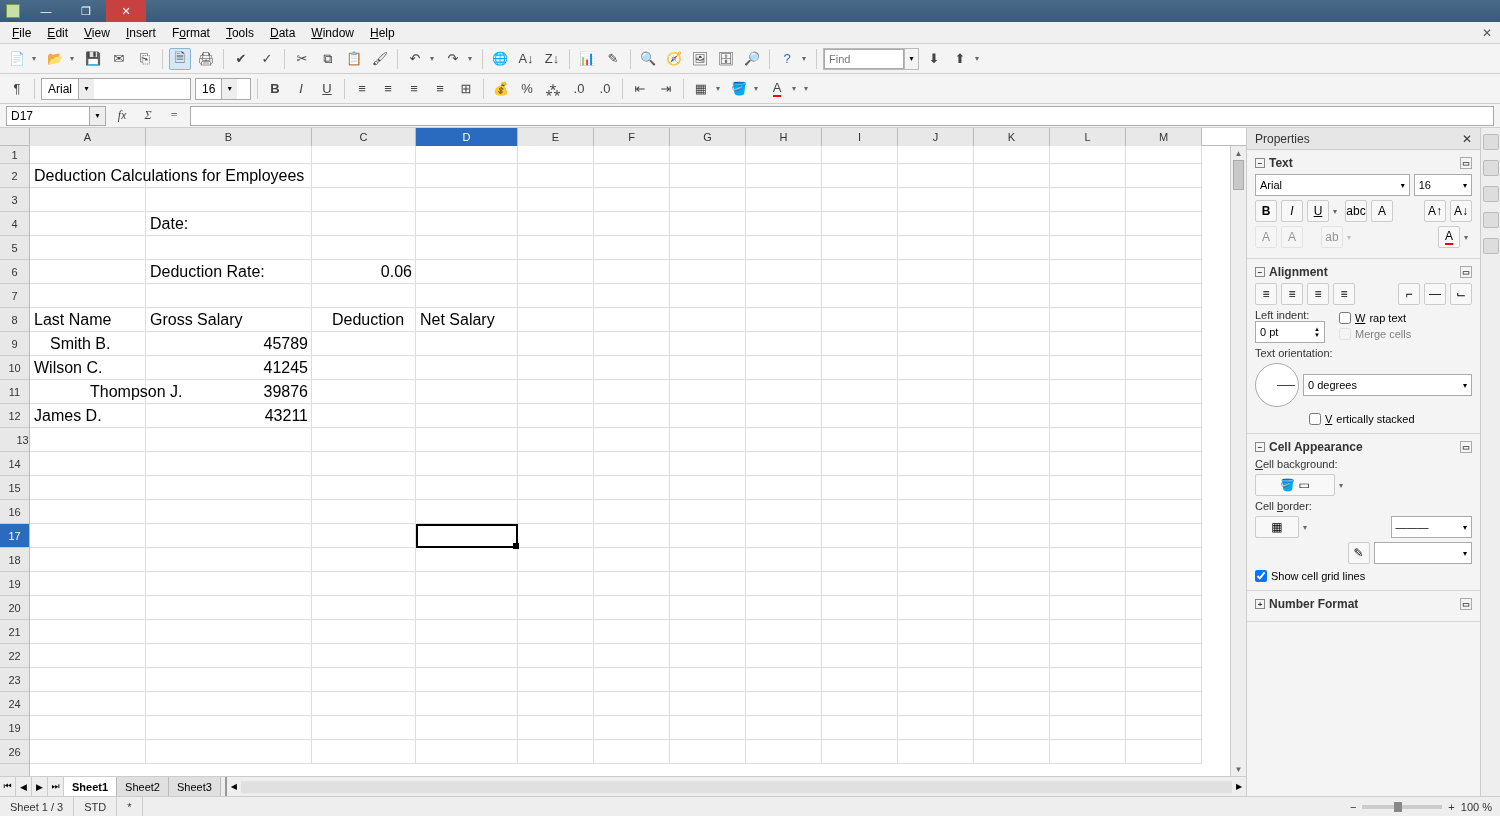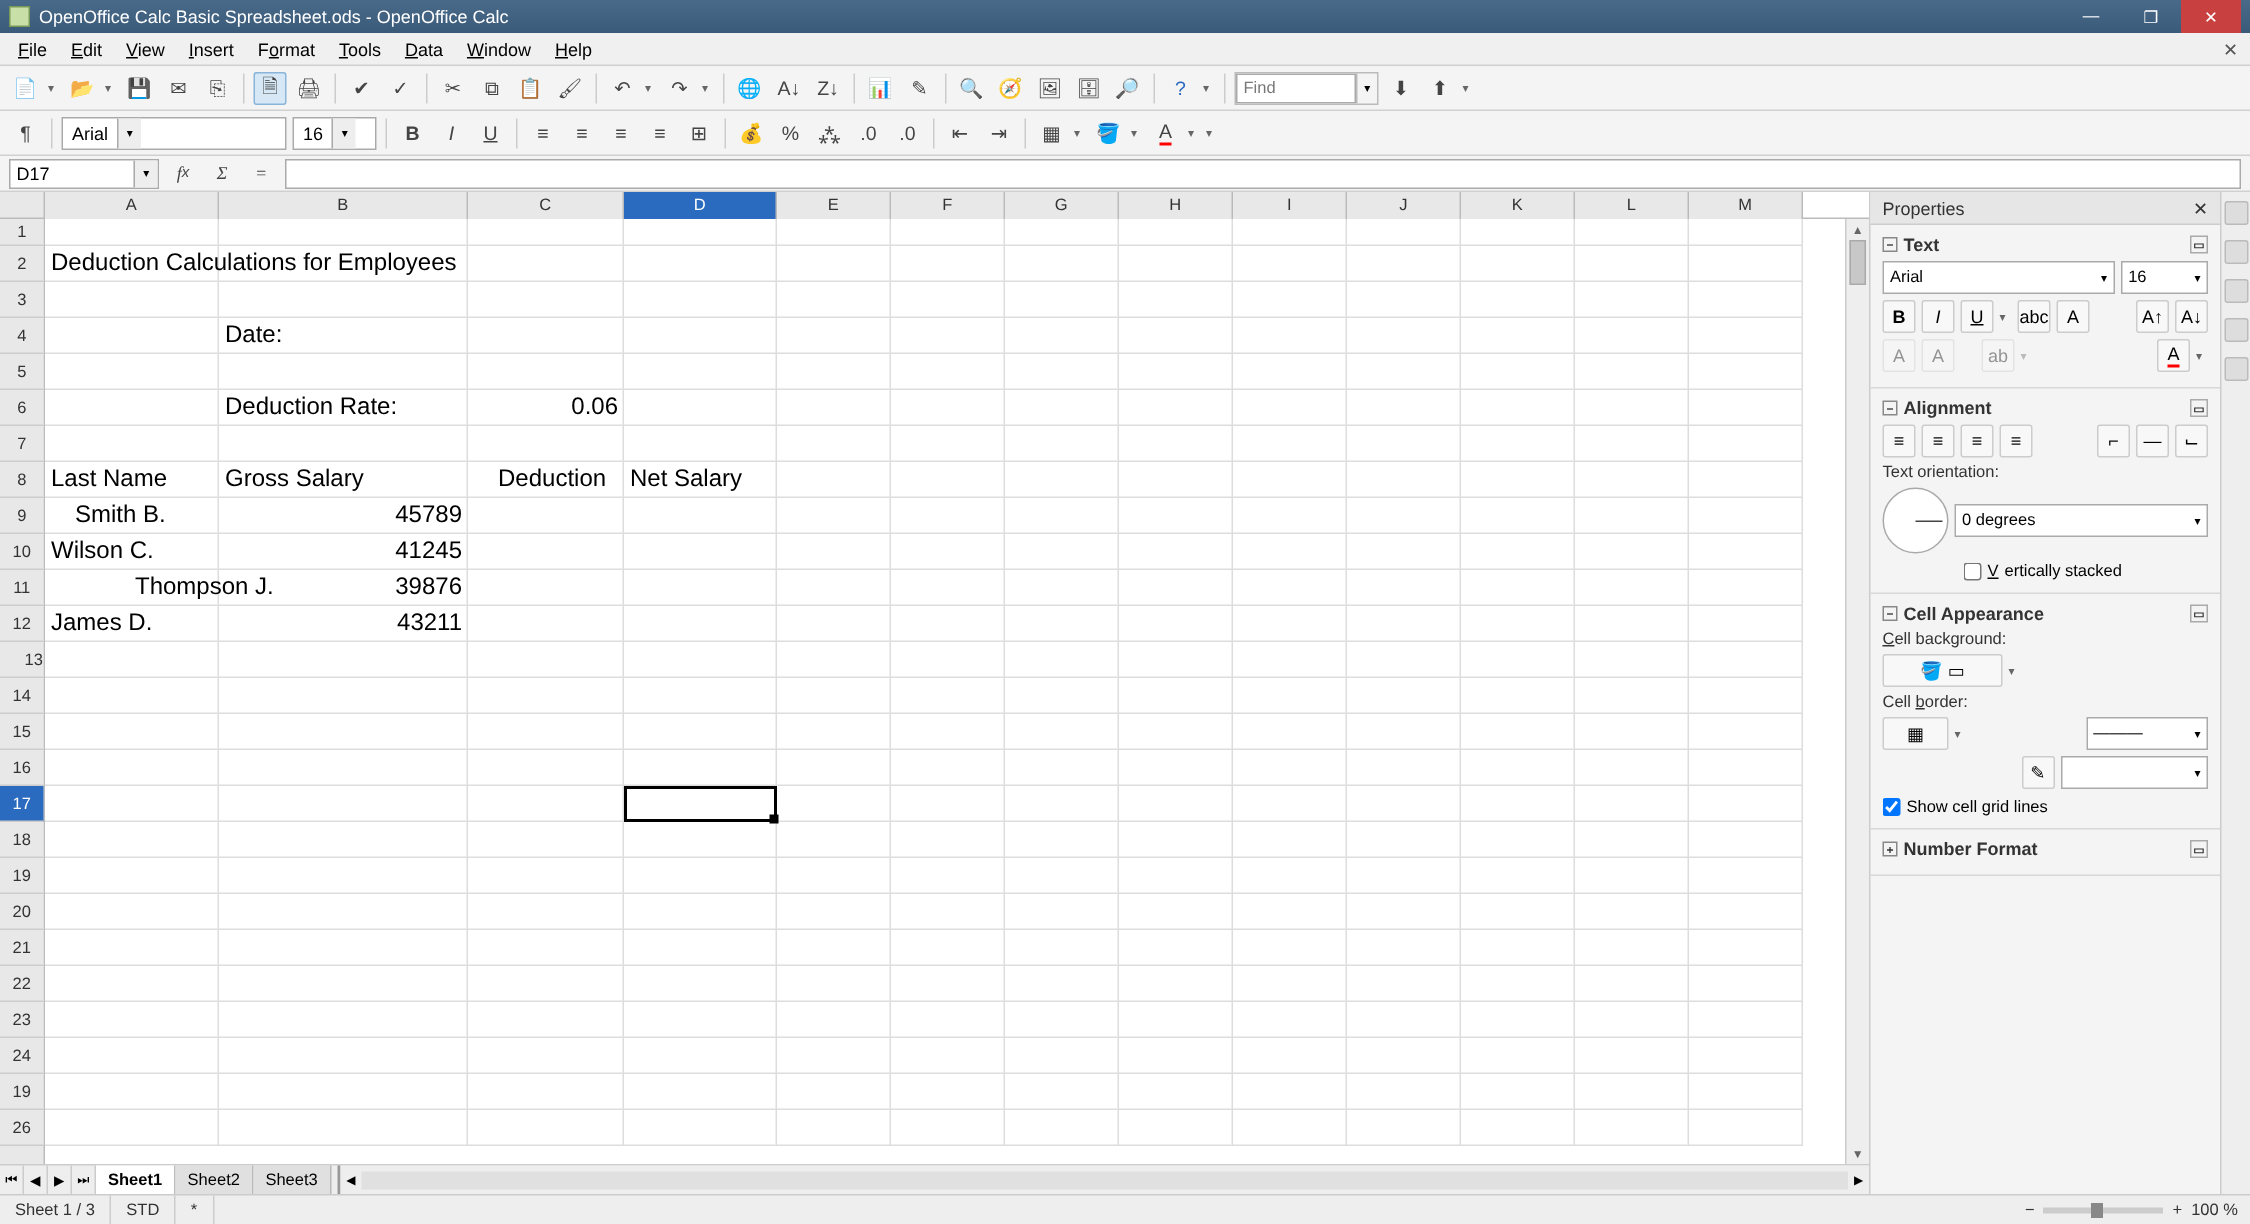--- a/index.html
+++ b/index.html
@@ -96,21 +96,20 @@
 .statusbar .fill { flex:1; }
 .statusbar .zoom { margin-left:auto; padding:0 8px; display:flex; align-items:center; gap:6px; }
 .zline { width:80px; height:4px; background:#ccc; position:relative; }
 .zline .knob { position:absolute; left:40%; top:-3px; width:8px; height:10px; background:#888; }
 </style>
 </head>
 <body>
 
 <div class="titlebar">
   <div class="icon"></div>
-  <div class="title">OpenOffice Calc Basic Spreadsheet.ods - OpenOffice Calc</div>
   <div class="winbtn">—</div>
   <div class="winbtn">❐</div>
   <div class="winbtn close">✕</div>
 </div>
 
 <div class="menubar">
   <div class="item"><u>F</u><span>ile</span></div>
   <div class="item"><u>E</u>dit</div>
   <div class="item"><u>V</u>iew</div>
   <div class="item"><u>I</u>nsert</div>
@@ -726,20 +725,43 @@
       <div class="prow">
         <div class="pbtn">≡</div>
         <div class="pbtn">≡</div>
         <div class="pbtn">≡</div>
         <div class="pbtn">≡</div>
         <div style="flex:1"></div>
         <div class="pbtn">⌐</div>
         <div class="pbtn">―</div>
         <div class="pbtn">⌙</div>
       </div>
+      <div class="prow">
+        <div>
+          <div class="plabel">Left indent:</div>
+          <div class="spin">
+              <span>0 pt</span>
+              <div class="arrs">
+                <span>▲</span>
+                <span>▼</span>
+              </div>
+            </div>
+        </div>
+        <div style="flex:1;margin-left:10px;">
+          <label class="chk">
+              <input type="checkbox" style=""> 
+              <u>W</u>
+              <span>rap text</span>
+            </label>
+          <label class="chk" style="opacity:.5;">
+              <input type="checkbox" disabled="" style=""> 
+              <span>Merge cells</span>
+            </label>
+        </div>
+      </div>
       <div class="plabel">Text orientation:</div>
       <div class="prow">
         <div class="dial"></div>
         <div class="pcombo">
             <span>0 degrees</span>
             <span class="dd">▾</span>
           </div>
       </div>
       <label class="chk" style="margin-left:54px;"><input type="checkbox" style=""> <u>V</u>ertically stacked</label>
     </div>

